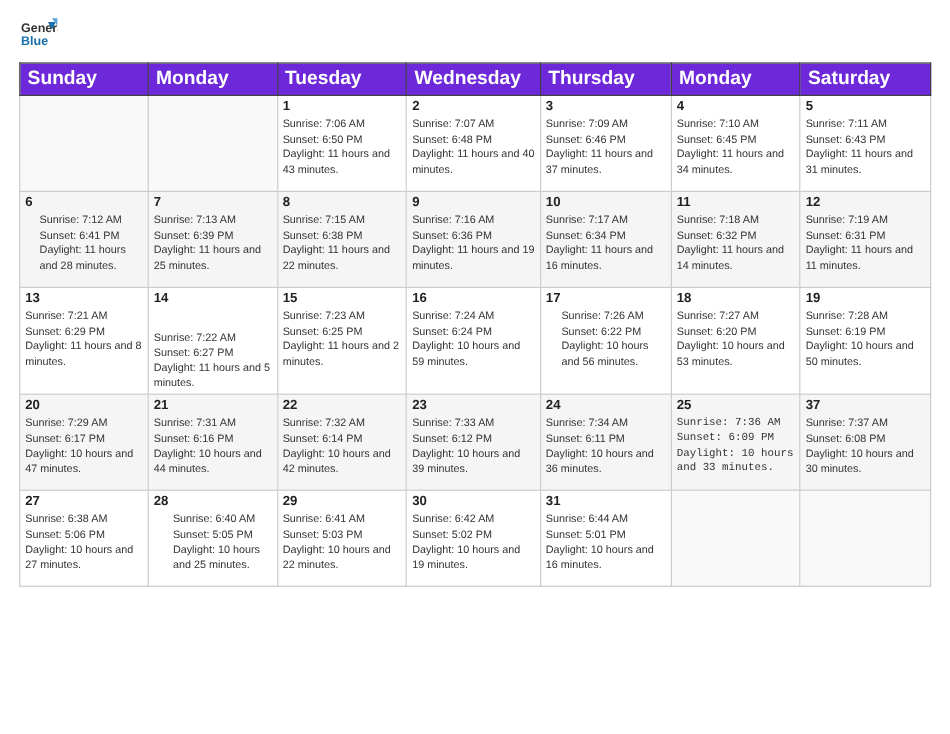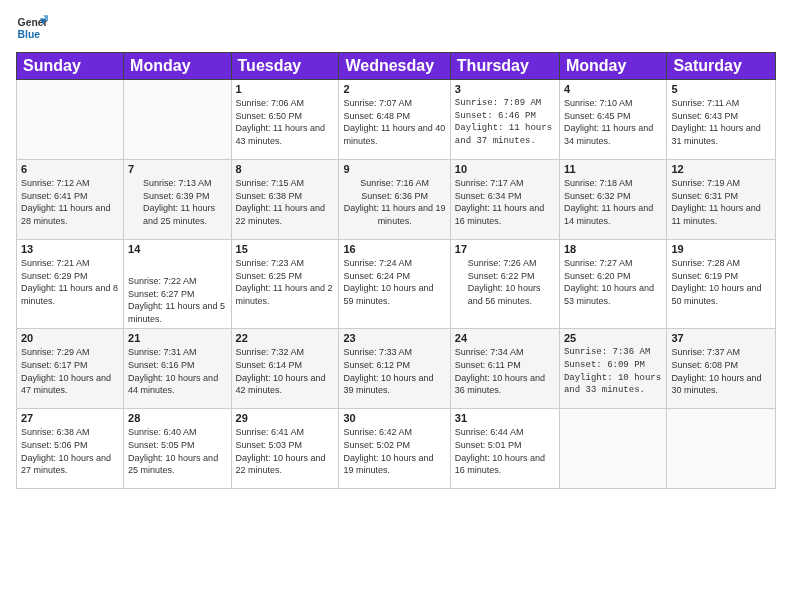--- a/index.html
+++ b/index.html
@@ -124,59 +124,59 @@
 Daylight: 11 hours and 43 minutes.</div>
           </td>
           <td>
             <span class="day-num">2</span>
             <div class="day-info" style="white-space: pre-line;">Sunrise: 7:07 AM
 Sunset: 6:48 PM
 Daylight: 11 hours and 40 minutes.</div>
           </td>
           <td>
             <span class="day-num">3</span>
-            <div class="day-info" style="white-space: pre-line; font-family: Liberation Mono, monospace;">Sunrise: 7:09 AM
+            <div class="day-info" style="white-space: pre-line;">Sunrise: 7:09 AM
 Sunset: 6:46 PM
 Daylight: 11 hours and 37 minutes.</div>
           </td>
           <td>
             <span class="day-num">4</span>
             <div class="day-info" style="white-space: pre-line;">Sunrise: 7:10 AM
 Sunset: 6:45 PM
 Daylight: 11 hours and 34 minutes.</div>
           </td>
           <td>
             <span class="day-num">5</span>
             <div class="day-info" style="white-space: pre-line;">Sunrise: 7:11 AM
 Sunset: 6:43 PM
 Daylight: 11 hours and 31 minutes.</div>
           </td>
         </tr>
         <tr>
           <td>
             <span class="day-num">6</span>
-            <div class="day-info" style="white-space: pre-line;">Sunrise: 7:12 AM
+            <div class="day-info" style="white-space: pre-line; margin-left: 12px;">Sunrise: 7:12 AM
 Sunset: 6:41 PM
 Daylight: 11 hours and 28 minutes.</div>
           </td>
           <td>
             <span class="day-num">7</span>
-            <div class="day-info" style="white-space: pre-line; margin-left: 15px;">Sunrise: 7:13 AM
+            <div class="day-info" style="white-space: pre-line;">Sunrise: 7:13 AM
 Sunset: 6:39 PM
 Daylight: 11 hours and 25 minutes.</div>
           </td>
           <td>
             <span class="day-num">8</span>
             <div class="day-info" style="white-space: pre-line;">Sunrise: 7:15 AM
 Sunset: 6:38 PM
 Daylight: 11 hours and 22 minutes.</div>
           </td>
           <td>
             <span class="day-num">9</span>
-            <div class="day-info" style="white-space: pre-line; text-align: center;">Sunrise: 7:16 AM
+            <div class="day-info" style="white-space: pre-line;">Sunrise: 7:16 AM
 Sunset: 6:36 PM
 Daylight: 11 hours and 19 minutes.</div>
           </td>
           <td>
             <span class="day-num">10</span>
             <div class="day-info" style="white-space: pre-line;">Sunrise: 7:17 AM
 Sunset: 6:34 PM
 Daylight: 11 hours and 16 minutes.</div>
           </td>
           <td>
@@ -282,21 +282,21 @@
         </tr>
         <tr>
           <td>
             <span class="day-num">27</span>
             <div class="day-info" style="white-space: pre-line;">Sunrise: 6:38 AM
 Sunset: 5:06 PM
 Daylight: 10 hours and 27 minutes.</div>
           </td>
           <td>
             <span class="day-num">28</span>
-            <div class="day-info" style="white-space: pre-line;">Sunrise: 6:40 AM
+            <div class="day-info" style="white-space: pre-line; margin-left: 16px;">Sunrise: 6:40 AM
 Sunset: 5:05 PM
 Daylight: 10 hours and 25 minutes.</div>
           </td>
           <td>
             <span class="day-num">29</span>
             <div class="day-info" style="white-space: pre-line;">Sunrise: 6:41 AM
 Sunset: 5:03 PM
 Daylight: 10 hours and 22 minutes.</div>
           </td>
           <td>

